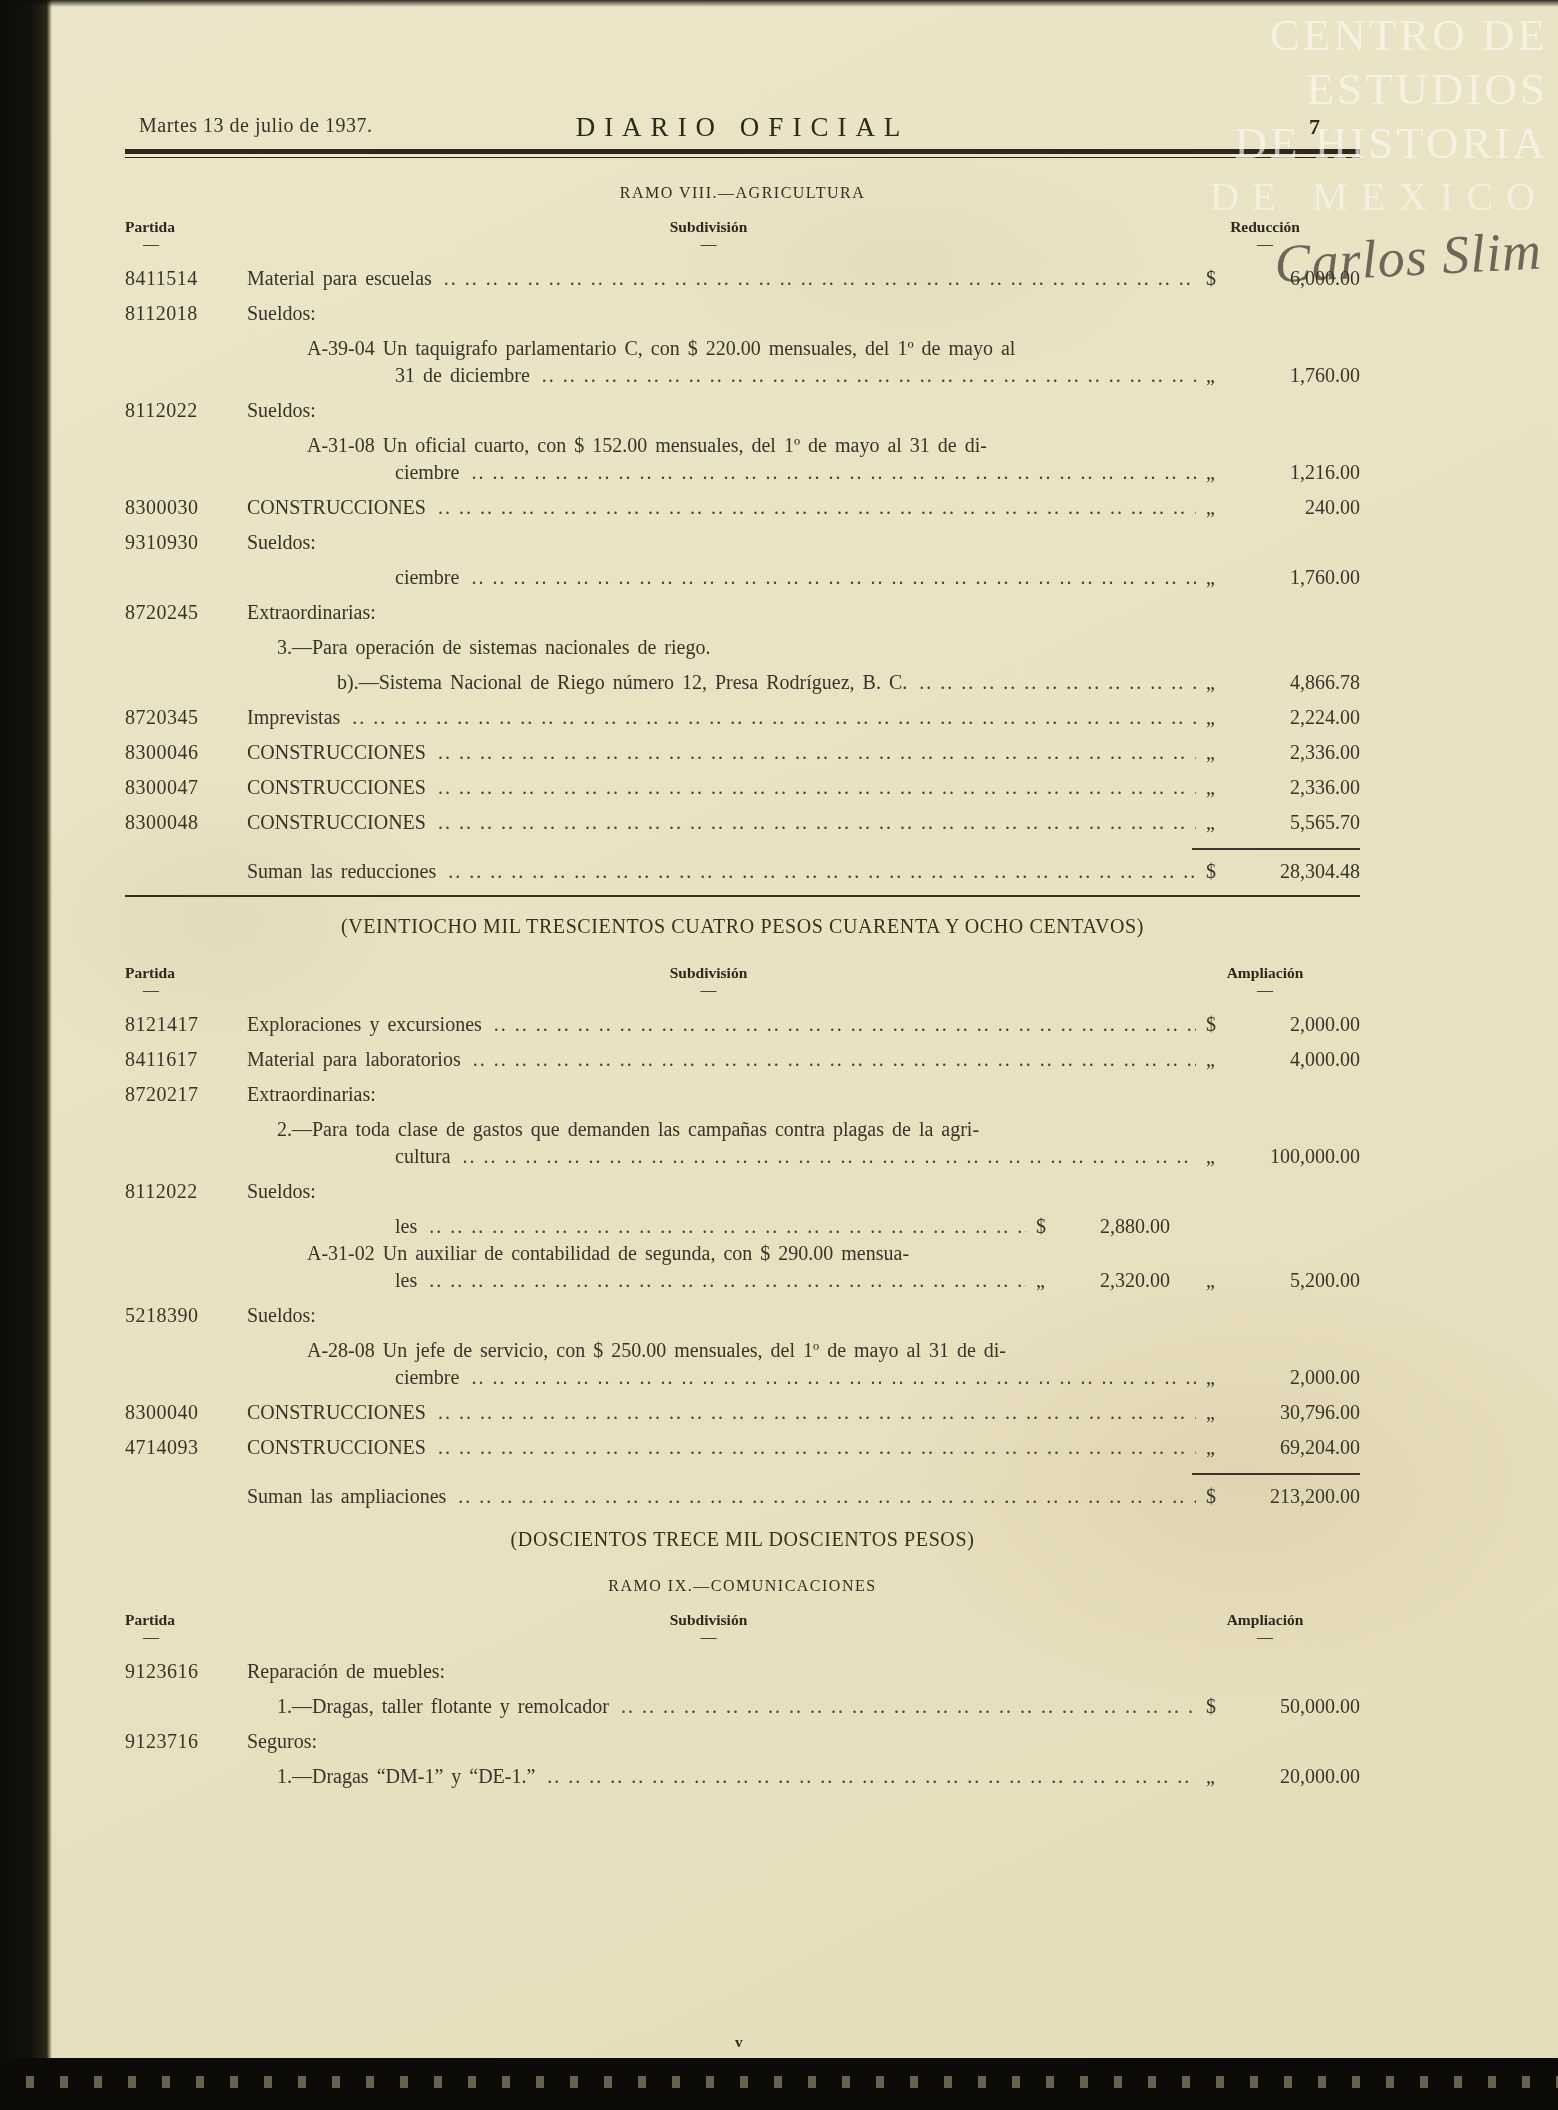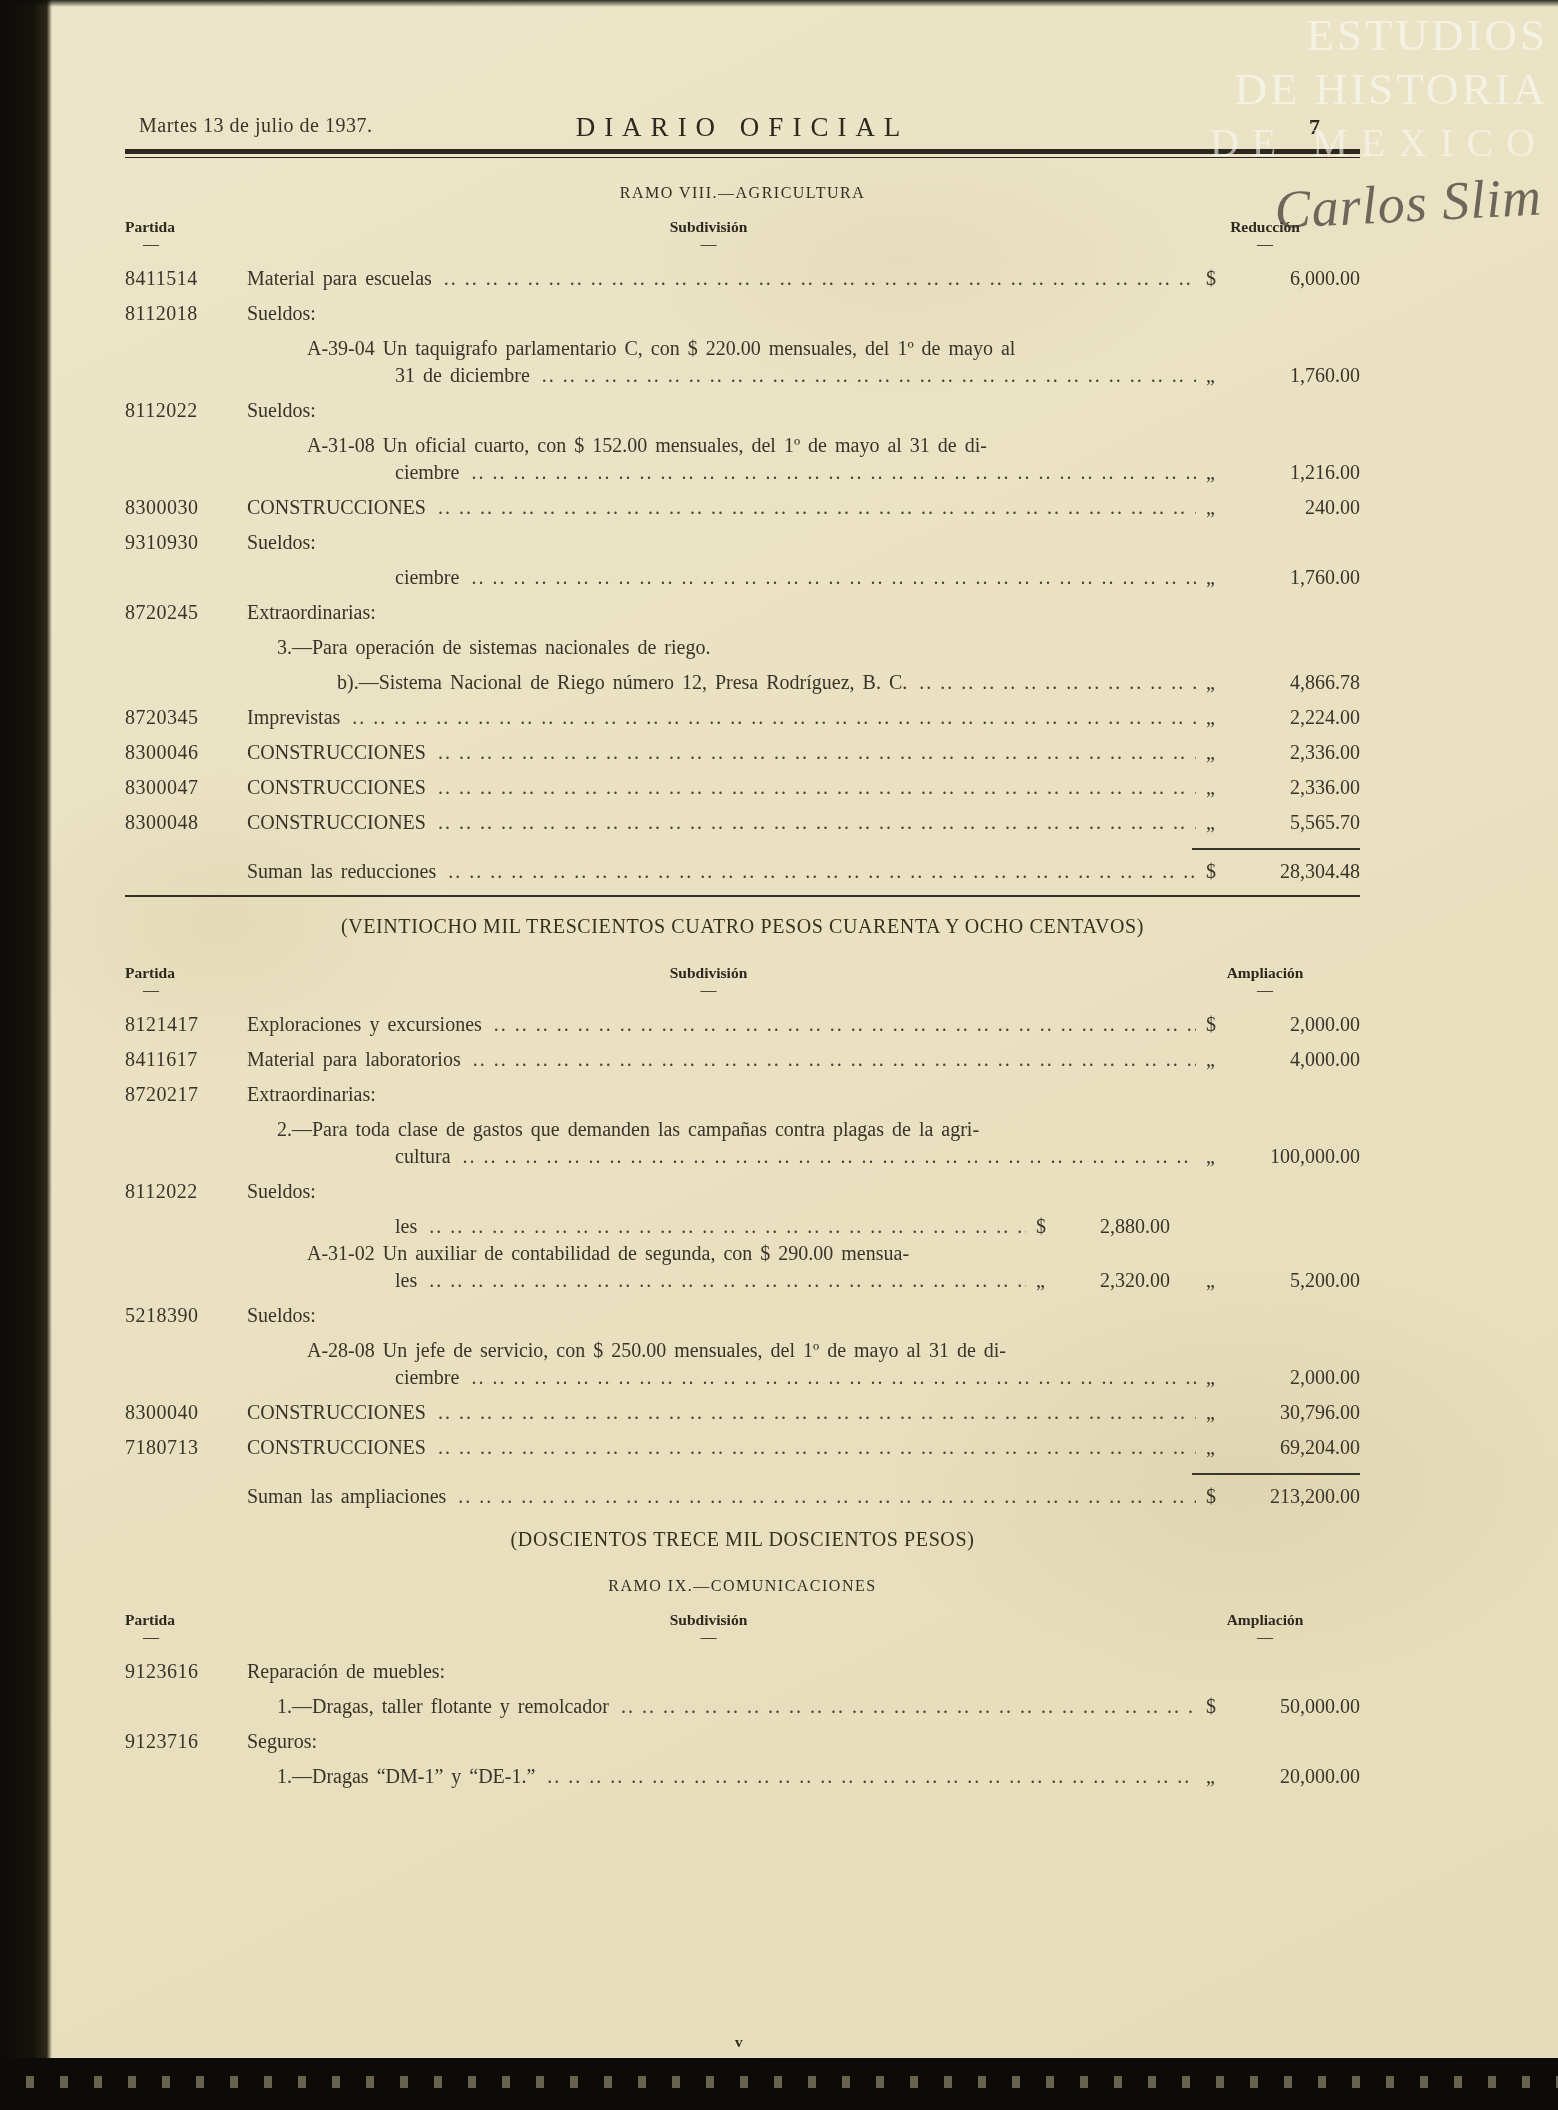--- a/index.html
+++ b/index.html
@@ -410,21 +410,21 @@
             <div class="cells">
               <div class="line">
                 <span class="txt">CONSTRUCCIONES</span>
                 <span class="leader"></span>
                 <span class="ocur">„</span>
                 <span class="oamt">30,796.00</span>
               </div>
             </div>
           </div>
           <div class="row">
-            <div class="partida">7180713</div>
+            <div class="partida">4714093</div>
             <div class="cells">
               <div class="line">
                 <span class="txt">CONSTRUCCIONES</span>
                 <span class="leader"></span>
                 <span class="ocur">„</span>
                 <span class="oamt">69,204.00</span>
               </div>
             </div>
           </div>
           <div class="sumblock">
@@ -500,20 +500,21 @@
             </div>
           </div>
         </section>
       </div>
   </div>
 
   <div class="printer-mark">v</div>
 
   <div class="watermark">
     <div>
+        <div class="wm-line">CENTRO DE</div>
         <div class="wm-line">ESTUDIOS</div>
         <div class="wm-line">DE HISTORIA</div>
         <div class="wm-line">DE MEXICO</div>
       </div>
     <div class="wm-sig">Carlos Slim</div>
   </div>
 
   <div class="edge-left"></div>
   <div class="edge-top"></div>
   <div class="edge-bottom">

